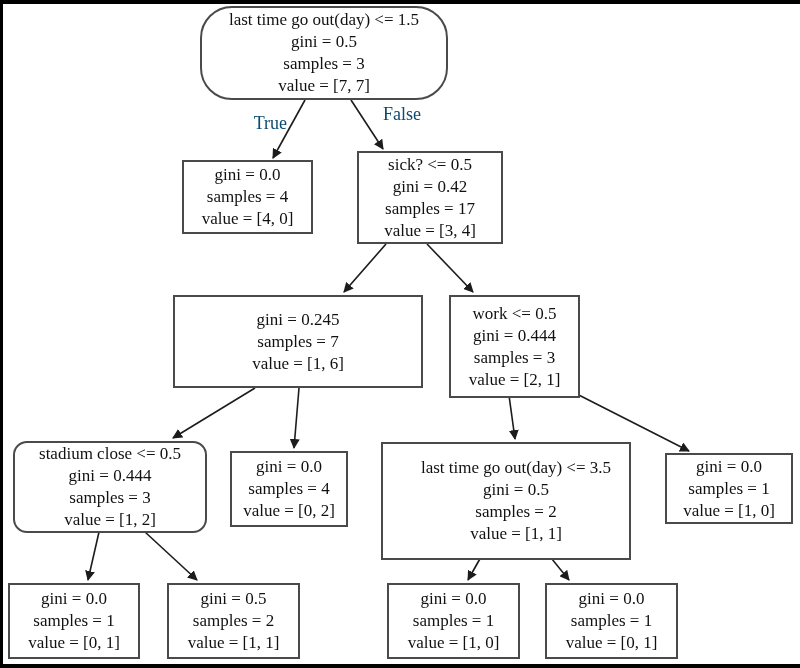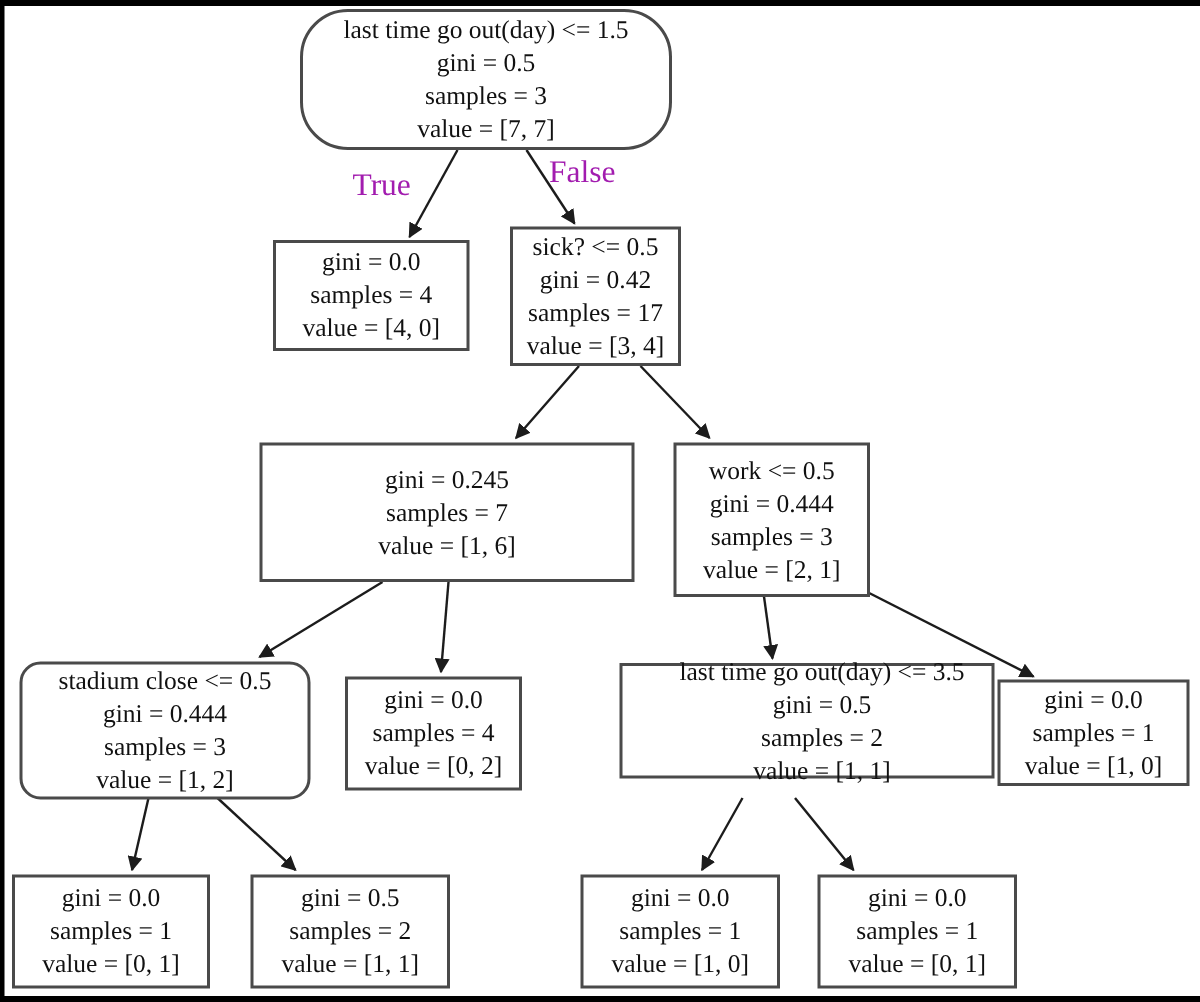--- a/index.html
+++ b/index.html
@@ -37,24 +37,24 @@
     color: #111111;
   }
   .nline {
     font-size: 17px;
     line-height: 22px;
     white-space: nowrap;
     color: #111111;
   }
   .elabel {
     position: absolute;
-    font-size: 21px;
+    font-size: 18px;
     line-height: 20px;
-    color: #a21caf;
-    text-align: left;
+    color: #0c4a6e;
+    text-align: right;
   }
 </style>
 </head>
 <body>
 
 <div class="canvas">
 
   <svg class="edges-layer" width="797" height="660" viewBox="0 0 797 660">
     <defs>
       <marker id="arrow" markerWidth="10" markerHeight="10" refX="9" refY="5" orient="auto" markerUnits="userSpaceOnUse">
@@ -83,21 +83,21 @@
     <div class="nline">gini = 0.5</div>
     <div class="nline">samples = 3</div>
     <div class="nline">value = [7, 7]</div>
   </div>
 
   <div class="node" style="left:179px; top:156px; width:131px; height:74px;">
     <div class="nline">gini = 0.0</div>
     <div class="nline">samples = 4</div>
     <div class="nline">value = [4, 0]</div>
   </div>
-  <div class="node" style="left:337px; top:147px; width:114px; height:93px;">
+  <div class="node" style="left:354px; top:147px; width:146px; height:93px;">
     <div class="nline">sick? &lt;= 0.5</div>
     <div class="nline">gini = 0.42</div>
     <div class="nline">samples = 17</div>
     <div class="nline">value = [3, 4]</div>
   </div>
 
   <div class="node" style="left:170px; top:291px; width:250px; height:93px;">
     <div class="nline">gini = 0.245</div>
     <div class="nline">samples = 7</div>
     <div class="nline">value = [1, 6]</div>
@@ -113,21 +113,21 @@
     <div class="nline">stadium close &lt;= 0.5</div>
     <div class="nline">gini = 0.444</div>
     <div class="nline">samples = 3</div>
     <div class="nline">value = [1, 2]</div>
   </div>
   <div class="node" style="left:227px; top:447px; width:118px; height:76px;">
     <div class="nline">gini = 0.0</div>
     <div class="nline">samples = 4</div>
     <div class="nline">value = [0, 2]</div>
   </div>
-  <div class="node" style="left:410px; top:438px; width:250px; height:77px;padding-left:20px;">
+  <div class="node" style="left:378px; top:438px; width:250px; height:118px;padding-left:20px;">
     <div class="nline">last time go out(day) &lt;= 3.5</div>
     <div class="nline">gini = 0.5</div>
     <div class="nline">samples = 2</div>
     <div class="nline">value = [1, 1]</div>
   </div>
   <div class="node" style="left:662px; top:449px; width:128px; height:71px;">
     <div class="nline">gini = 0.0</div>
     <div class="nline">samples = 1</div>
     <div class="nline">value = [1, 0]</div>
   </div>

